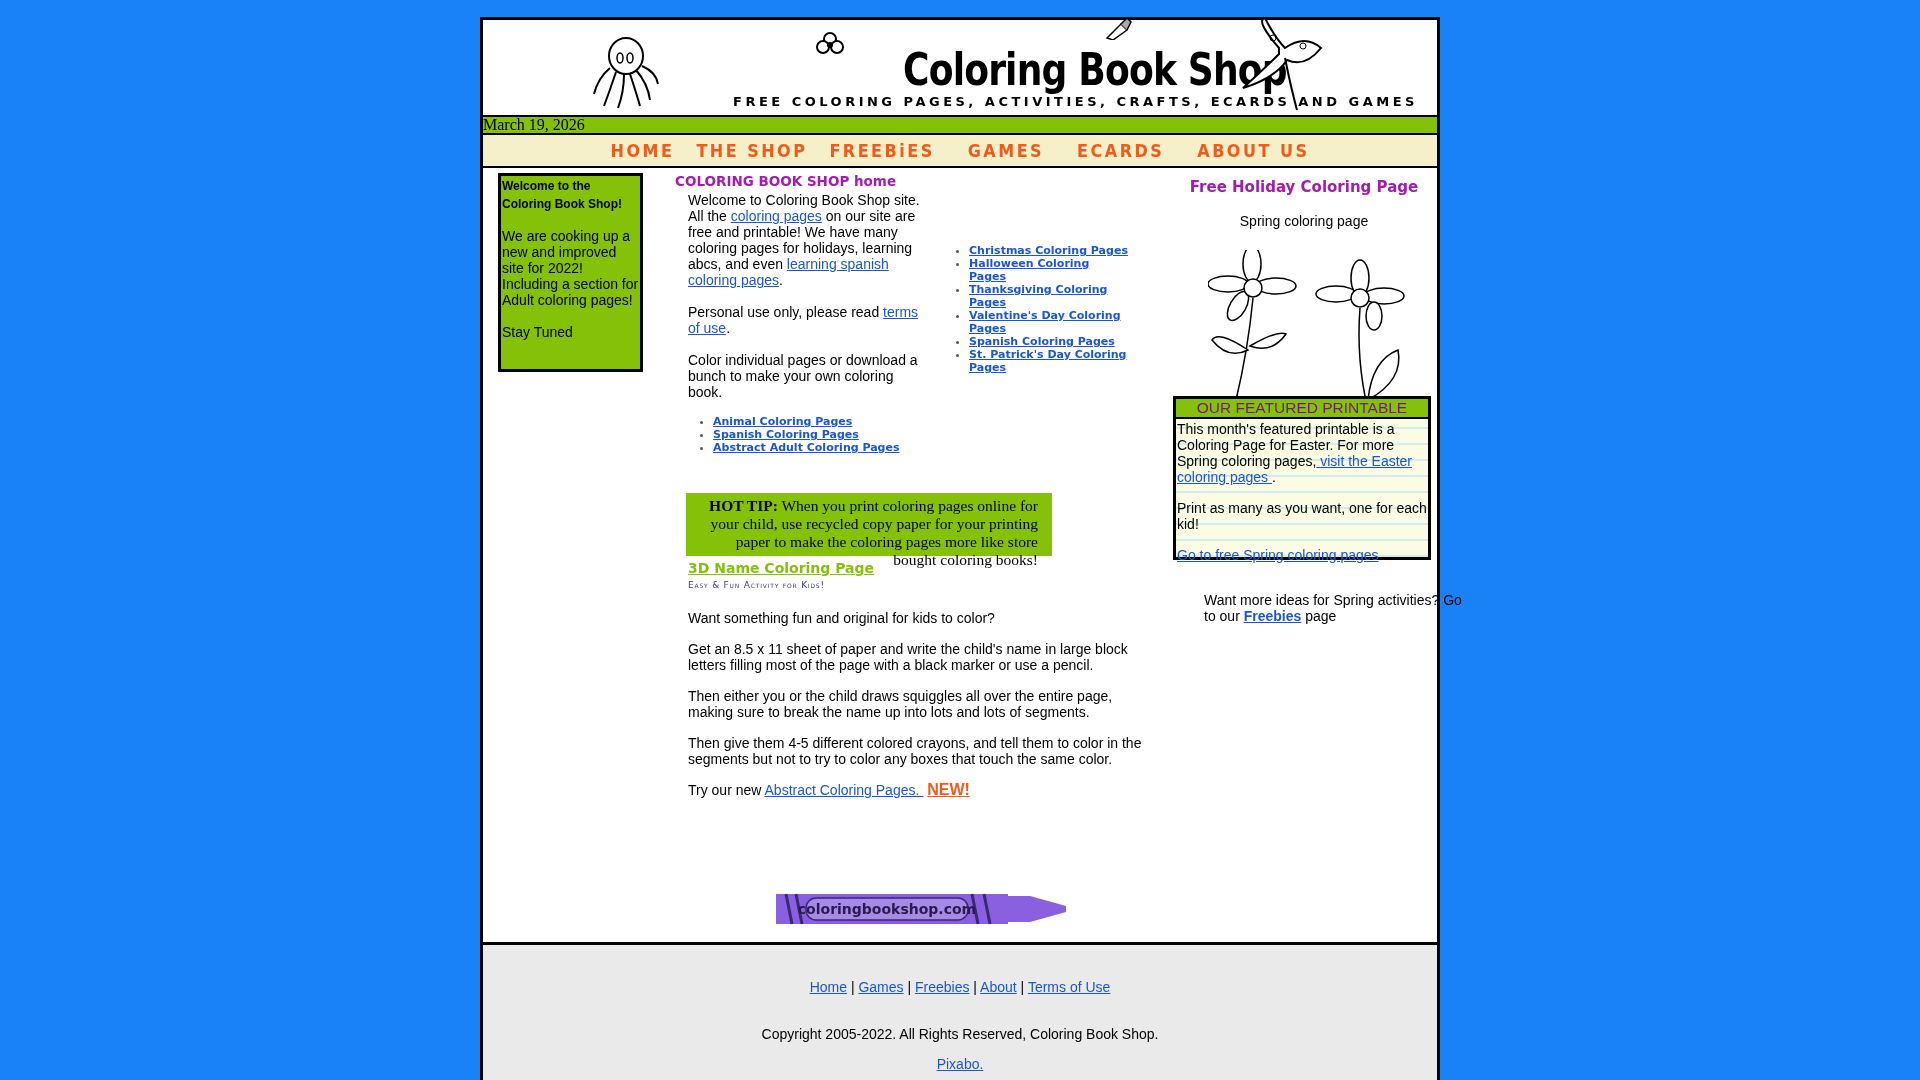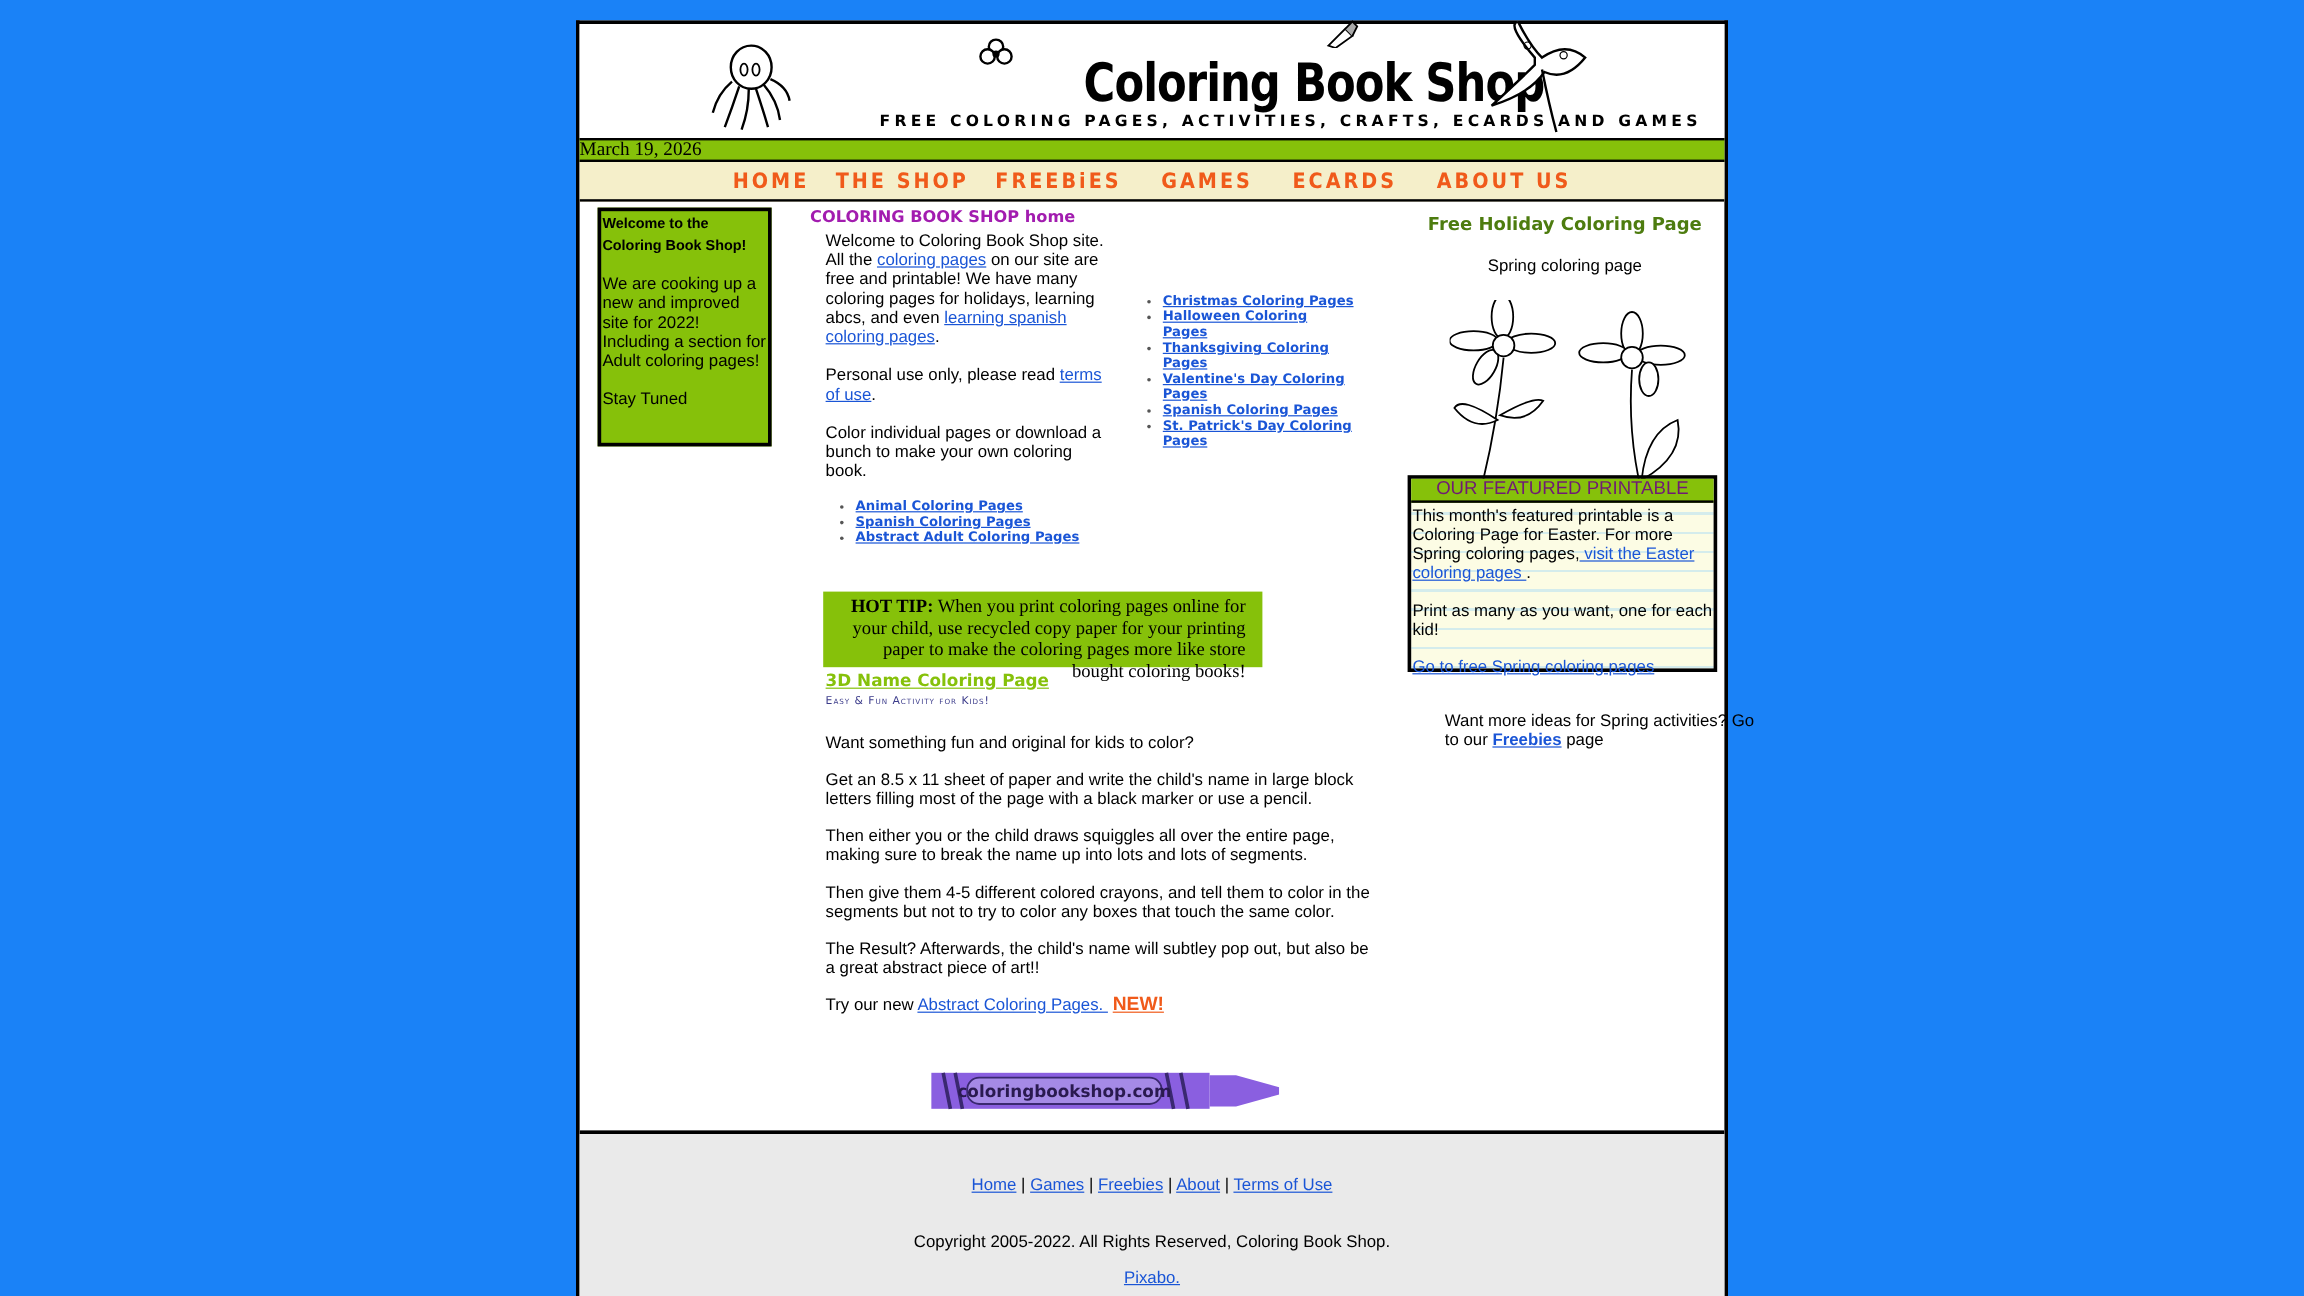--- a/index.html
+++ b/index.html
@@ -84,21 +84,21 @@
     font-size: 9px; color: #3b3b8a; font-variant: small-caps; letter-spacing: 0.8px;
   }
   .activity { position: absolute; left: 205px; top: 590px; width: 456px; font-size: 14px; line-height: 16px; color: #000; }
   .activity p { margin: 0 0 15px 0; }
   .new-badge { color: #f05a1a; font-weight: bold; font-size: 16px; text-decoration: underline; margin-left: 4px; }
   .crayon { position: absolute; left: 293px; top: 872px; width: 290px; height: 34px; }
 
   
   .holiday-title {
     position: absolute; left: 686px; top: 158px; width: 270px; text-align: center;
-    font-family: "DejaVu Sans", sans-serif; font-weight: bold; font-size: 15px; color: #4d7c0f;
+    font-family: "DejaVu Sans", sans-serif; font-weight: bold; font-size: 15px; color: #a21caf;
   }
   .spring-caption { position: absolute; left: 686px; top: 193px; width: 270px; text-align: center; font-size: 14px; color: #000; }
   .flowers { position: absolute; left: 725px; top: 230px; width: 200px; height: 165px; }
 
   .featured {
     position: absolute; left: 690px; top: 376px; width: 258px; height: 164px;
     border: 3px solid #000;
     background: repeating-linear-gradient(#fcfce4 0px, #fcfce4 12px, #d4ecec 12px, #d4ecec 14px, #fcfce4 14px, #fcfce4 16px);
   }
   .featured-head {
@@ -205,21 +205,20 @@
   </div>
 
   <a href="#" class="name-title">3D Name Coloring Page</a>
   <div class="name-sub">Easy &amp; Fun Activity for Kids!</div>
 
   <div class="activity">
     <p>Want something fun and original for kids to color?</p>
     <p>Get an 8.5 x 11 sheet of paper and write the child's name in large block letters filling most of the page with a black marker or use a pencil.</p>
     <p>Then either you or the child draws squiggles all over the entire page, making sure to break the name up into lots and lots of segments.</p>
     <p>Then give them 4-5 different colored crayons, and tell them to color in the segments but not to try to color any boxes that touch the same color.</p>
-    <p>The Result? Afterwards, the child's name will subtley pop out, but also be a great abstract piece of art!!</p>
     <p>
       <span>Try our new </span><a href="#">Abstract Coloring Pages. </a><span class="new-badge">NEW!</span>
     </p>
   </div>
 
   <svg class="crayon" viewBox="0 0 290 34">
     <rect x="0" y="2" width="232" height="30" fill="#8a5fe0"></rect>
     <path d="M232 4 L254 4 L290 14 L290 20 L254 30 L232 30 Z" fill="#8a5fe0"></path>
     <path d="M10 2 L16 32 M20 2 L26 32 M196 2 L202 32 M208 2 L214 32" stroke="#3a2870" stroke-width="3"></path>
     <rect x="30" y="6" width="162" height="22" rx="10" fill="#a58ae6" stroke="#3a2870" stroke-width="1.5"></rect>

